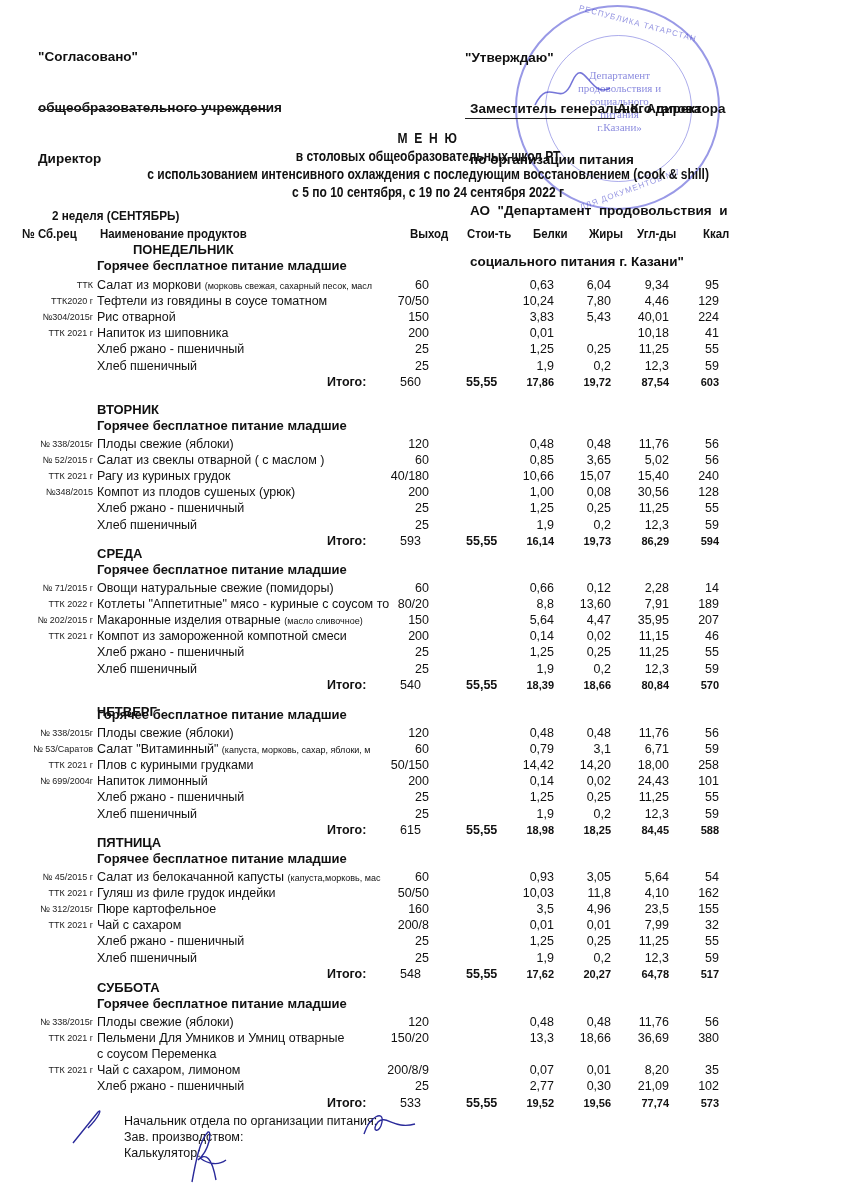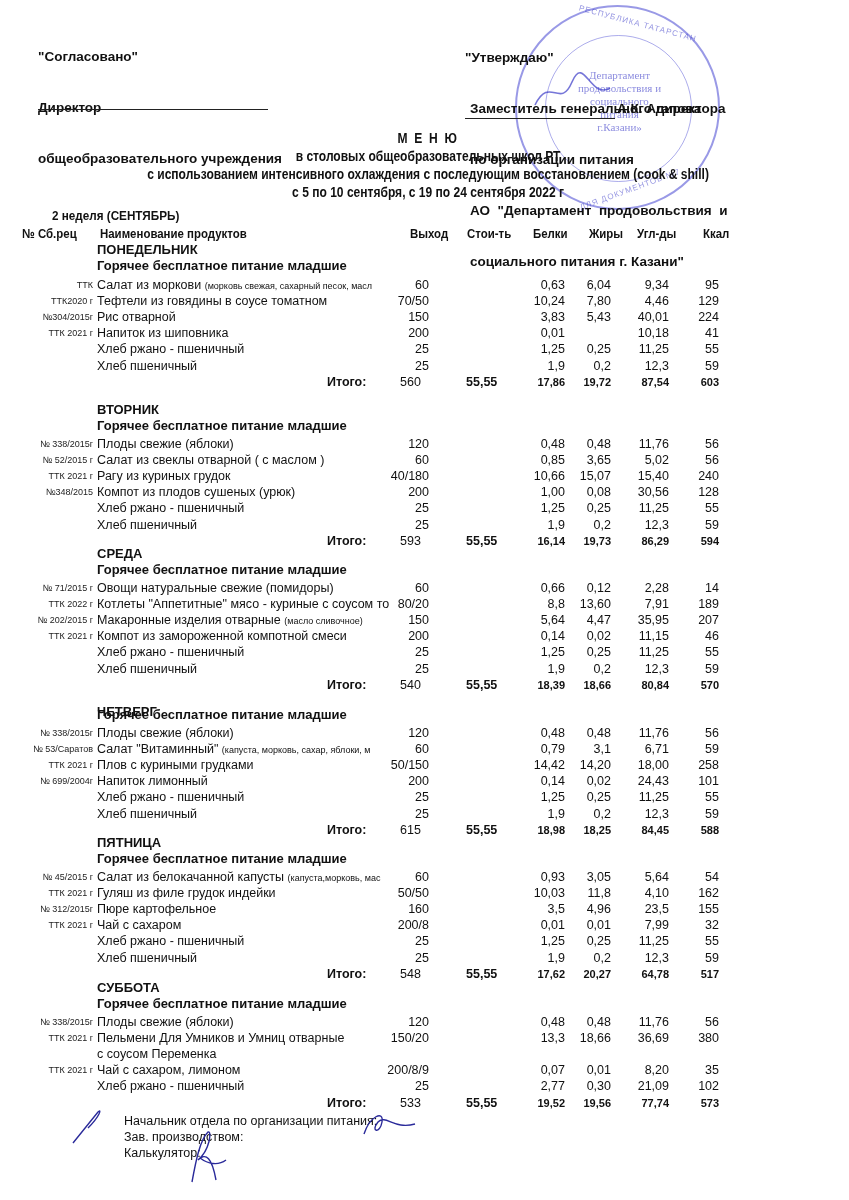--- a/index.html
+++ b/index.html
@@ -14,39 +14,39 @@
   .stamp .ring { position: absolute; font-size: 8px; color: rgba(60,60,200,0.55); font-family: "Liberation Sans", sans-serif; letter-spacing: 1px; }
   .week { position: absolute; left: 52px; top: 208px; font-weight: bold; font-size: 13px; transform: scaleX(0.9); transform-origin: 0 0; }
   .colhdr { position: absolute; top: 226px; font-weight: bold; font-size: 13px; transform: scaleX(0.88); transform-origin: 0 0; white-space: nowrap; }
   .row { position: absolute; left: 0; width: 849px; height: 16px; font-size: 12.5px; line-height: 16px; }
   .row > span { position: absolute; white-space: nowrap; }
   .code { right: 756px; font-size: 9px; color: #222; text-align: right; }
   .name { left: 97px; width: 300px; overflow: hidden; }
   .name small { font-size: 9px; }
   .out { right: 420px; text-align: right; }
   .cost { left: 466px; font-weight: bold; }
-  .b { right: 284px; text-align: right; padding-left: 44px; }
+  .b { right: 295px; text-align: right; padding-left: 44px; }
   .z { right: 238px; text-align: right; }
   .u { right: 180px; text-align: right; }
   .k { right: 130px; text-align: center; }
   .tot .b, .tot .z, .tot .u, .tot .k { font-weight: bold; font-size: 11px; }
   .tot .out { right: auto; left: 400px; }
   .lbl { left: 327px; font-weight: bold; }
   .day { position: absolute; left: 97px; font-weight: bold; font-size: 13px; }
   .cat { position: absolute; left: 97px; font-weight: bold; font-size: 13px; }
   .footer { position: absolute; left: 92px; font-size: 12.5px; line-height: 16px; padding-left: 32px; }
   .sig { position: absolute; }
 </style>
 </head>
 <body>
 
 <div class="abs hdr" style="left:38px;top:14px;">
   <div>"Согласовано"</div>
+  <div>общеобразовательного учреждения</div>
   <div>Директор</div>
-  <div>общеобразовательного учреждения</div>
 </div>
 <div class="sigline" style="left:38px;top:109px;width:230px;"></div>
 
 <div class="stamp">
   <div class="inner"></div>
   <div class="ring" style="left:60px;top:12px;transform:rotate(15deg);">РЕСПУБЛИКА ТАТАРСТАН</div>
   <div class="ring" style="left:60px;top:178px;transform:rotate(-20deg);">ДЛЯ ДОКУМЕНТОВ №7</div>
   <div class="ctr">
     <div>Департамент</div>
     <div>продовольствия и</div>
@@ -79,21 +79,21 @@
 <div class="colhdr" style="left:22px;">№ Сб.рец</div>
 <div class="colhdr" style="left:100px;">Наименование продуктов</div>
 <div class="colhdr" style="left:410px;">Выход</div>
 <div class="colhdr" style="left:467px;">Стои-ть</div>
 <div class="colhdr" style="left:533px;">Белки</div>
 <div class="colhdr" style="left:589px;">Жиры</div>
 <div class="colhdr" style="left:637px;">Угл-ды</div>
 <div class="colhdr" style="left:703px;">Ккал</div>
 
 <div id="menu-body">
-    <div class="day" style="top: 242px;">ПОНЕДЕЛЬНИК</div>
+    <div class="day" style="top: 242px; margin-left: 36px;">ПОНЕДЕЛЬНИК</div>
     <div class="cat" style="top: 258px;">Горячее бесплатное питание младшие</div>
     <div class="row" style="top: 277px;">
       <span class="code">ТТК</span>
       <span class="name"><span>Салат из моркови</span> <small>(морковь свежая, сахарный песок, масл</small></span>
       <span class="out">60</span>
       <span class="b">0,63</span>
       <span class="z">6,04</span>
       <span class="u">9,34</span>
       <span class="k">95</span>
     </div>

